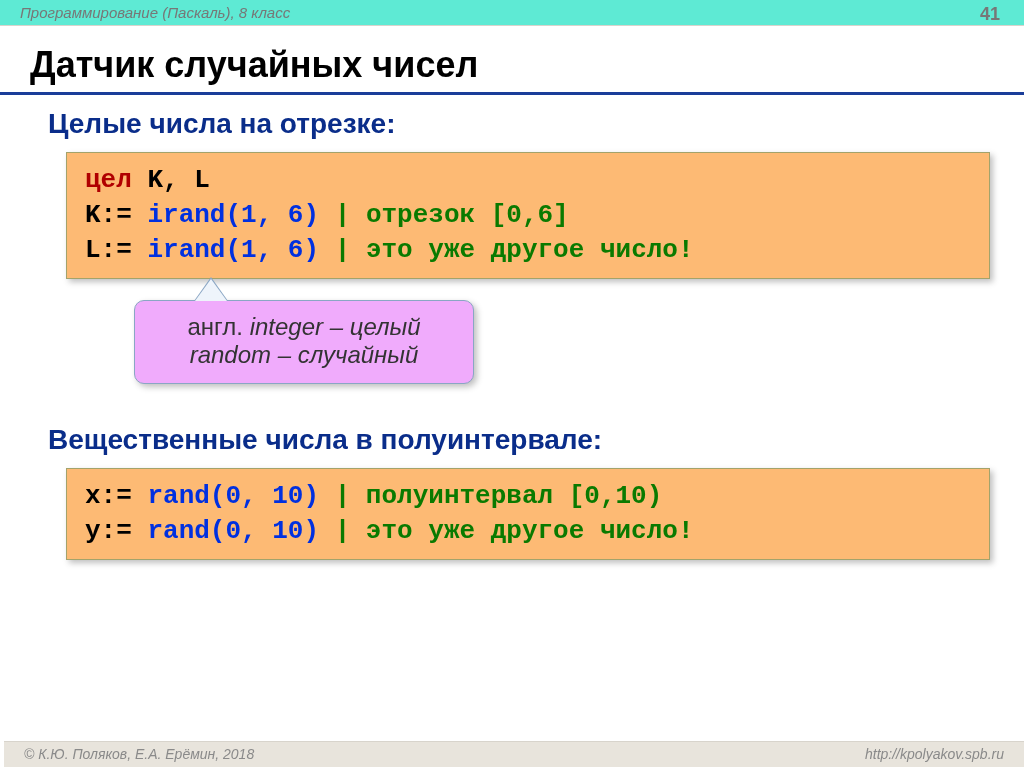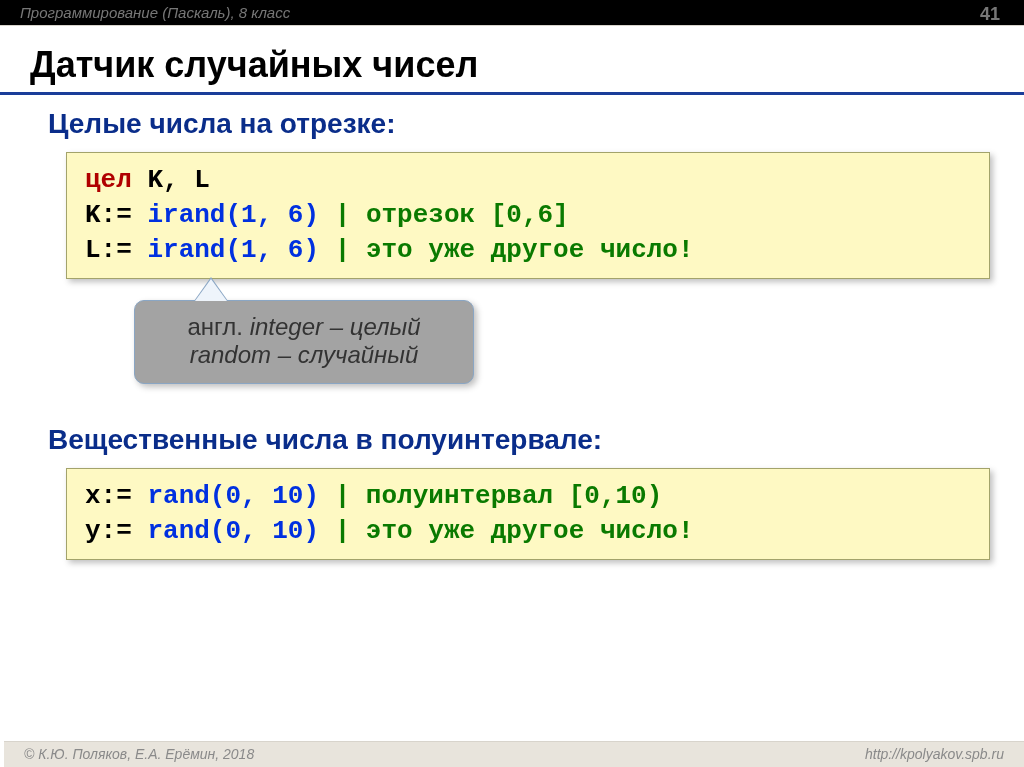--- a/index.html
+++ b/index.html
@@ -14,21 +14,21 @@
   .slide {
     position: relative;
     width: 1024px;
     height: 767px;
     box-sizing: border-box;
   }
   .header-bar {
     position: absolute;
     top: 0; left: 0; right: 0;
     height: 26px;
-    background: #000000;
+    background: #5eead4;
     color: #777;
     font-size: 15px;
     font-style: italic;
     padding: 4px 20px 0 20px;
     box-sizing: border-box;
     border-bottom: 1px solid #d8d4cc;
   }
   .header-left { float: left; }
   .header-right { float: right; font-style: normal; font-weight: bold; font-size: 18px; padding-right: 4px;}
   .title {
@@ -52,21 +52,21 @@
     color: #0a2d8a;
     text-align: right;
   }
   .sub-h1 { position: absolute; left: 48px; top: 108px; }
   .sub-h2 { position: absolute; left: 48px; top: 424px; }
 
   .code-box {
     position: absolute;
     left: 66px;
     right: 34px;
-    background: #fef9c3;
+    background: #fdba74;
     border: 1px solid #a3a36b;
     box-shadow: 3px 3px 6px rgba(0,0,0,0.25);
     padding: 10px 18px;
     box-sizing: border-box;
     font-family: "Courier New", monospace;
     font-size: 26px;
     font-weight: bold;
     line-height: 1.35;
   }
   .code-box.box1 { top: 152px; }
@@ -76,21 +76,21 @@
   .kw-black { color: #000; }
   .kw-blue  { color: #0030e0; }
   .kw-green { color: #0a7a00; }
 
   .note-callout {
     position: absolute;
     left: 134px;
     top: 300px;
     width: 310px;
     padding: 12px 14px 14px 14px;
-    background: #a3a3a3;
+    background: #f0abfc;
     border: 1px solid #8aa6c4;
     border-radius: 10px;
     box-shadow: 3px 3px 6px rgba(0,0,0,0.25);
     font-size: 24px;
     color: #333;
     text-align: center;
   }
   .note-italic { font-style: italic; }
   .callout-arrow {
     position: absolute;

